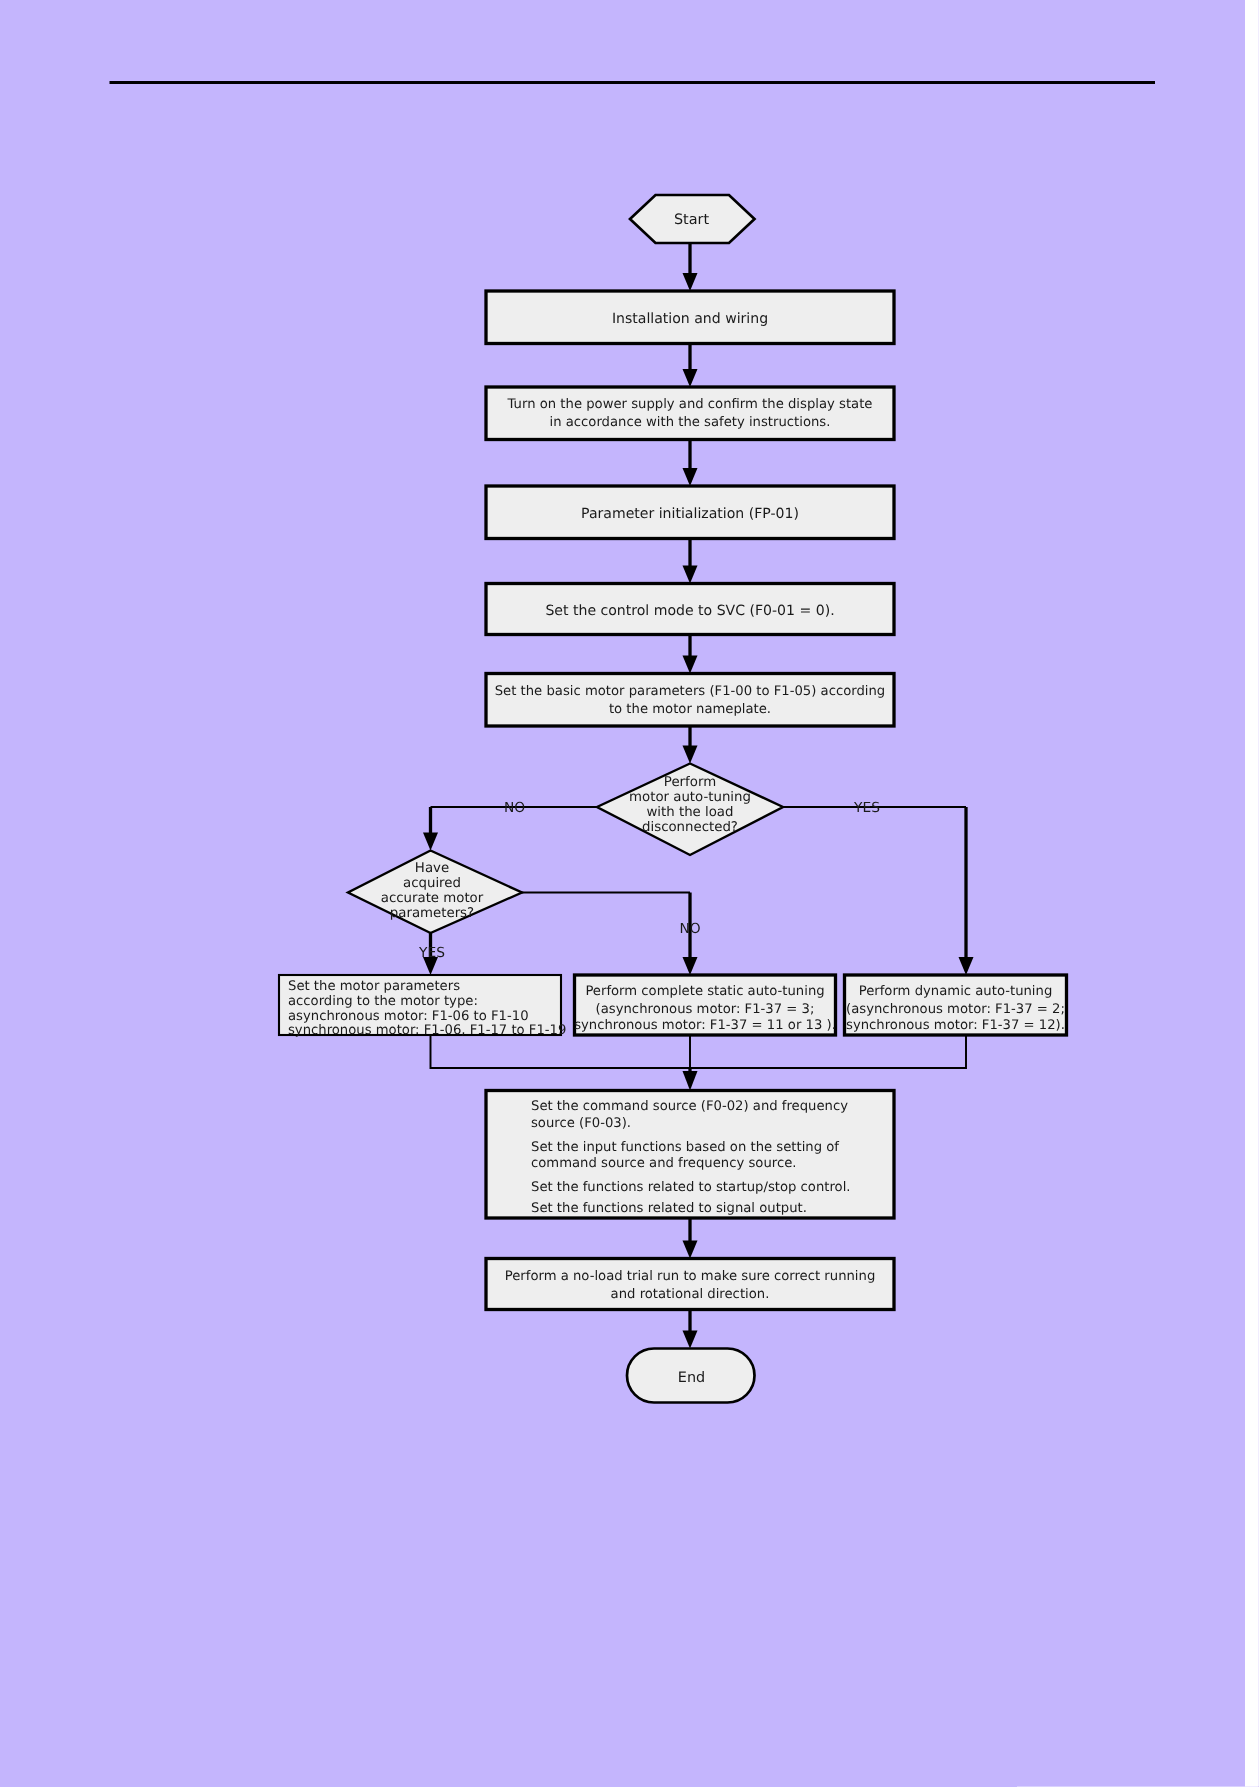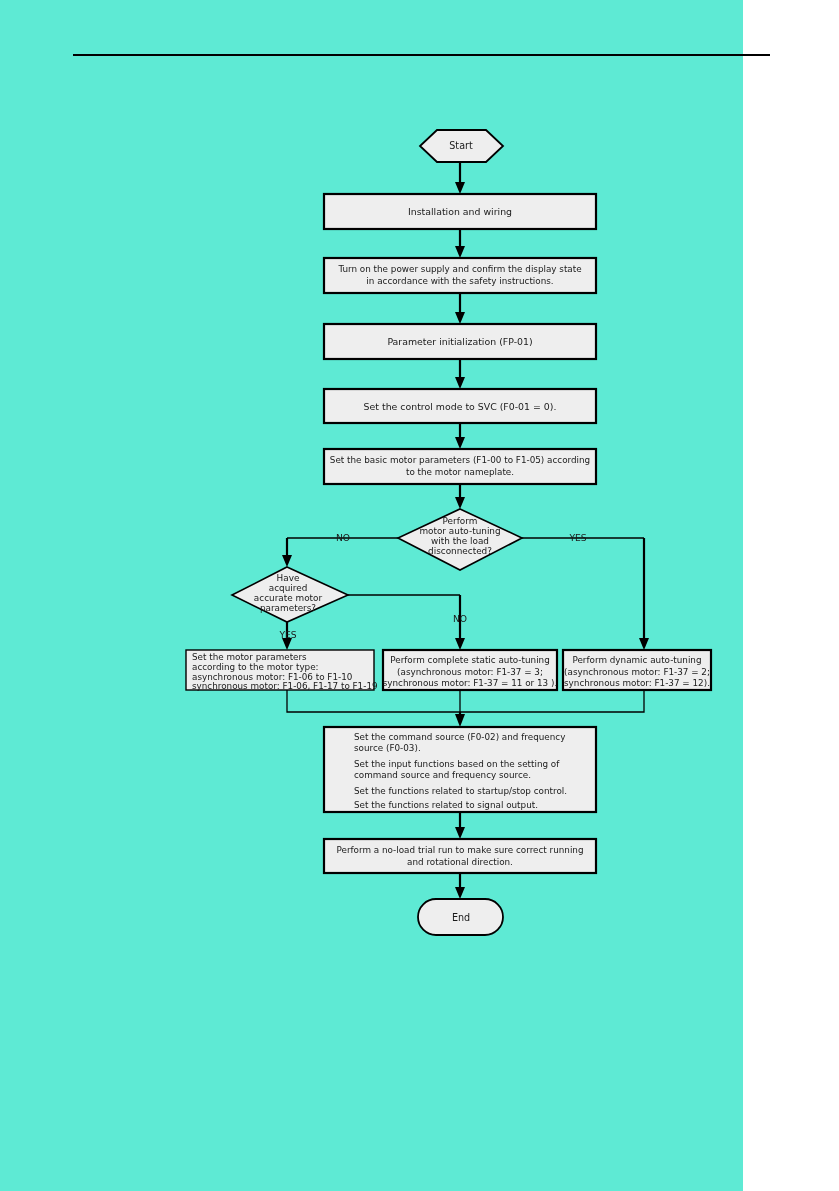--- a/index.html
+++ b/index.html
@@ -9,24 +9,23 @@
     background: #ffffff;
   }
   body {
     width: 839px;
     height: 1191px;
     font-family: "DejaVu Sans", sans-serif;
     overflow: hidden;
   }
   .page {
     position: relative;
-    width: 709px;
+    width: 830px;
     height: 1191px;
-    background: #5eead4;
-    padding-left: 34px;
+    background: #c4b5fd;
   }
   .header-rule {
     position: absolute;
     left: 73px;
     top: 54px;
     width: 697px;
     height: 2px;
     background: #000000;
   }
   svg.flow {

